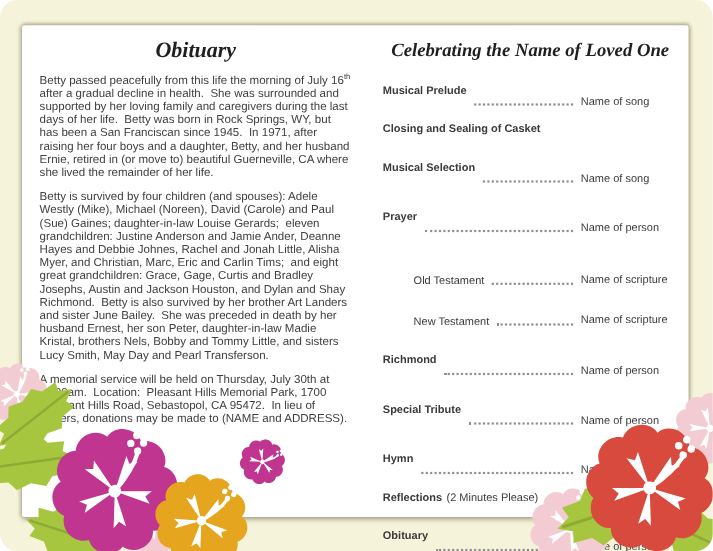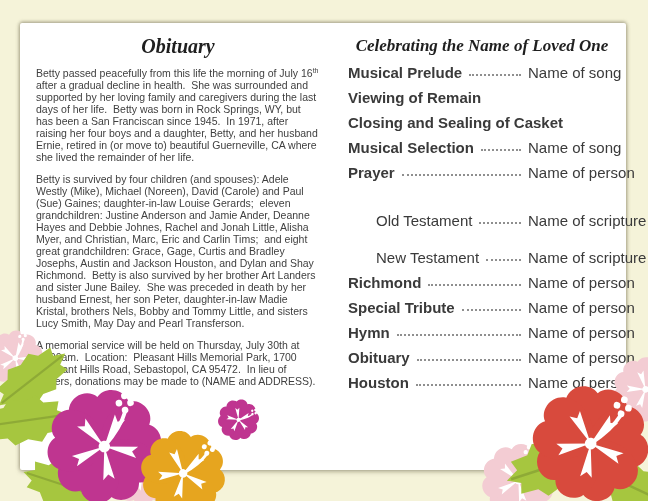--- a/index.html
+++ b/index.html
@@ -2,20 +2,21 @@
 <html><head>
 <meta charset="utf-8">
 <style>
   html,body{margin:0;padding:0;}
   #page{
     position:relative;
     width:648px;height:501px;
     background:#f5f3d9;
     overflow:hidden;
     font-family:"Liberation Sans","DejaVu Sans",sans-serif;
+    border-radius:16px;
   }
   .sheet{
     position:absolute;left:20px;top:23px;width:606px;height:447px;
     background:#ffffff;border-radius:2px;
     box-shadow:0 2px 4px rgba(125,120,95,.5),
                0 -2px 3px rgba(135,130,105,.4),
                2px 0 3px rgba(135,130,105,.22),
                -2px 0 3px rgba(135,130,105,.22);
   }
   .col{position:absolute;color:#3e3e3e;}
@@ -27,32 +28,32 @@
     text-align:center;margin:0;
   }
   .left-col .doc-title{font-size:20px;line-height:24px;margin-bottom:9px;}
   .right-col .doc-title{font-size:17px;line-height:24px;margin-bottom:9px;}
   .left-col p{
     font-size:10.5px;line-height:12px;margin:0 0 10px 0;
     white-space:pre-wrap;color:#404040;
   }
   sup{font-size:7px;line-height:0;}
   
-  .prog-row{display:flex;align-items:flex-end;margin-bottom:13px;font-size:15px;line-height:12px;color:#3a3a3a;}
+  .prog-row{display:flex;align-items:center;margin-bottom:13px;font-size:10px;line-height:12px;color:#3a3a3a;}
   .prog-row.tight{margin-bottom:2px;}
   .prog-row.indent{padding-left:28px;}
   .prog-label{font-weight:bold;white-space:nowrap;}
   .prog-row.regular .prog-label{font-weight:normal;margin-top:23px;}
   .prog-suffix{margin-left:4px;white-space:nowrap;}
   .leader{
     flex:1 1 auto;min-width:18px;margin:0 7px;
     border-bottom:2px dotted #8f8f8f;
     align-self:flex-end;margin-bottom:3px;
   }
-  .prog-value{width:88px;white-space:nowrap;}
+  .prog-value{width:88px;white-space:nowrap;margin-top:20px;}
   
   .deco{position:absolute;overflow:visible;}
   .defs{position:absolute;width:0;height:0;}
 </style>
 </head>
 <body>
 
 <div id="page" style="background: rgb(245, 243, 217);">
 
   <svg class="defs" aria-hidden="true">
@@ -101,23 +102,20 @@
 
   <div class="col right-col">
     <h1 class="doc-title">Celebrating the Name of Loved One</h1>
     <div>
         <div class="prog-row">
           <span class="prog-label">Musical Prelude</span>
           <span class="leader"></span>
           <span class="prog-value">Name of song</span>
         </div>
         <div class="prog-row">
-          <span class="prog-label">Viewing of Remain</span>
-        </div>
-        <div class="prog-row">
           <span class="prog-label">Closing and Sealing of Casket</span>
         </div>
         <div class="prog-row">
           <span class="prog-label">Musical Selection</span>
           <span class="leader"></span>
           <span class="prog-value">Name of song</span>
         </div>
         <div class="prog-row">
           <span class="prog-label">Prayer</span>
           <span class="leader"></span>
@@ -142,20 +140,24 @@
           <span class="prog-label">Special Tribute</span>
           <span class="leader"></span>
           <span class="prog-value">Name of person</span>
         </div>
         <div class="prog-row">
           <span class="prog-label">Hymn</span>
           <span class="leader"></span>
           <span class="prog-value">Name of person</span>
         </div>
         <div class="prog-row">
+          <span class="prog-label">Reflections</span>
+          <span class="prog-suffix">(2 Minutes Please)</span>
+        </div>
+        <div class="prog-row">
           <span class="prog-label">Obituary</span>
           <span class="leader"></span>
           <span class="prog-value">Name of person</span>
         </div>
         <div class="prog-row">
           <span class="prog-label">Houston</span>
           <span class="leader"></span>
           <span class="prog-value">Name of person</span>
         </div>
       </div>

